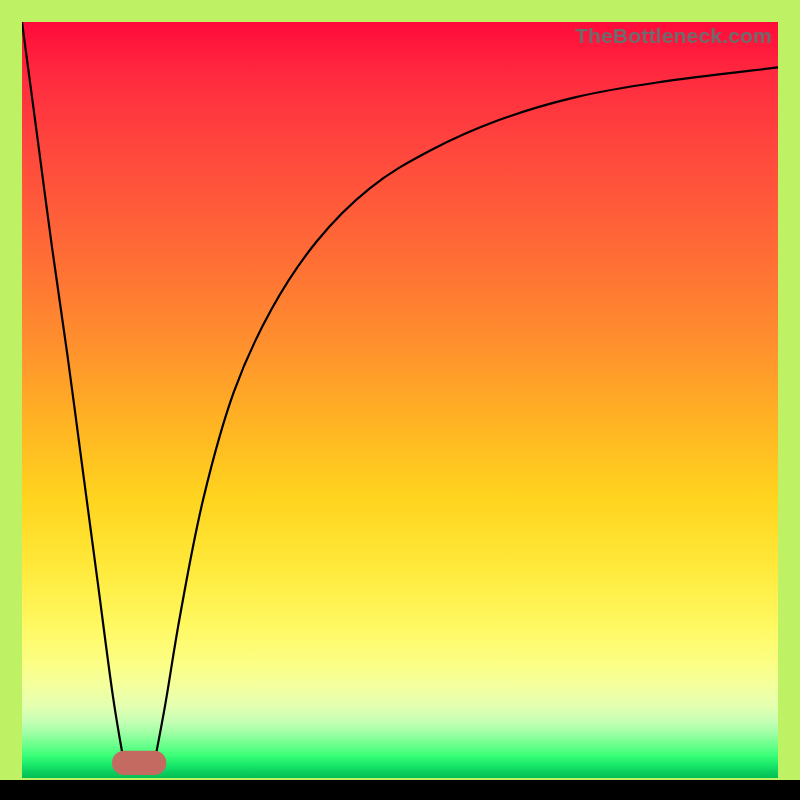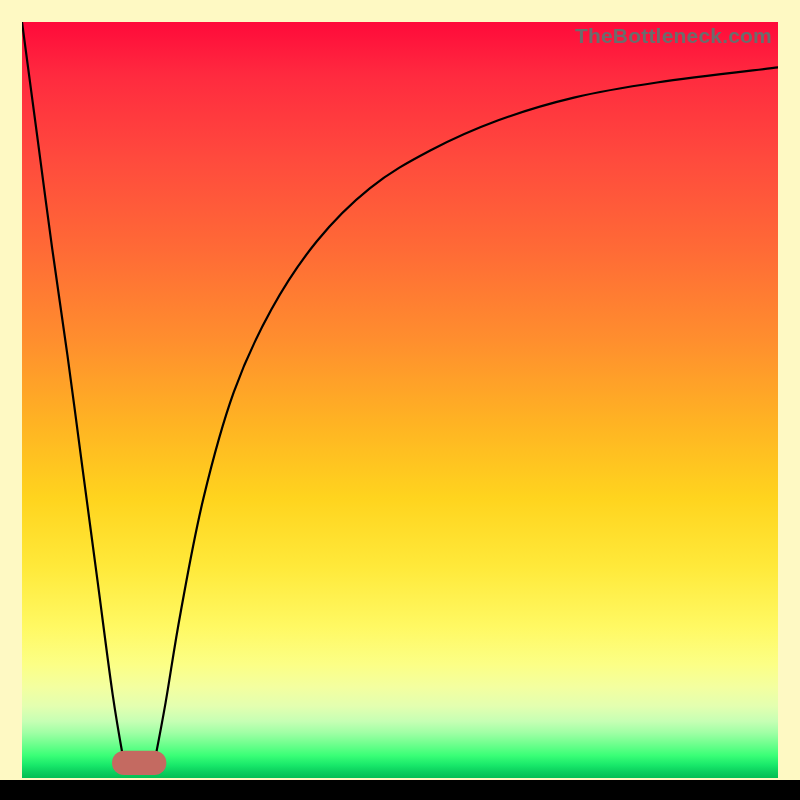--- a/index.html
+++ b/index.html
@@ -9,21 +9,21 @@
     height: 800px;
     background: #000;
     overflow: hidden;
   }
   .frame {
     position: absolute;
     top: 0;
     left: 0;
     width: 800px;
     height: 780px;
-    background: #fef9c3;
+    background: #bef264;
   }
   .plot-area {
     position: absolute;
     left: 22px;
     top: 22px;
     width: 756px;
     height: 756px;
     overflow: hidden;
   }
   .gradient {

